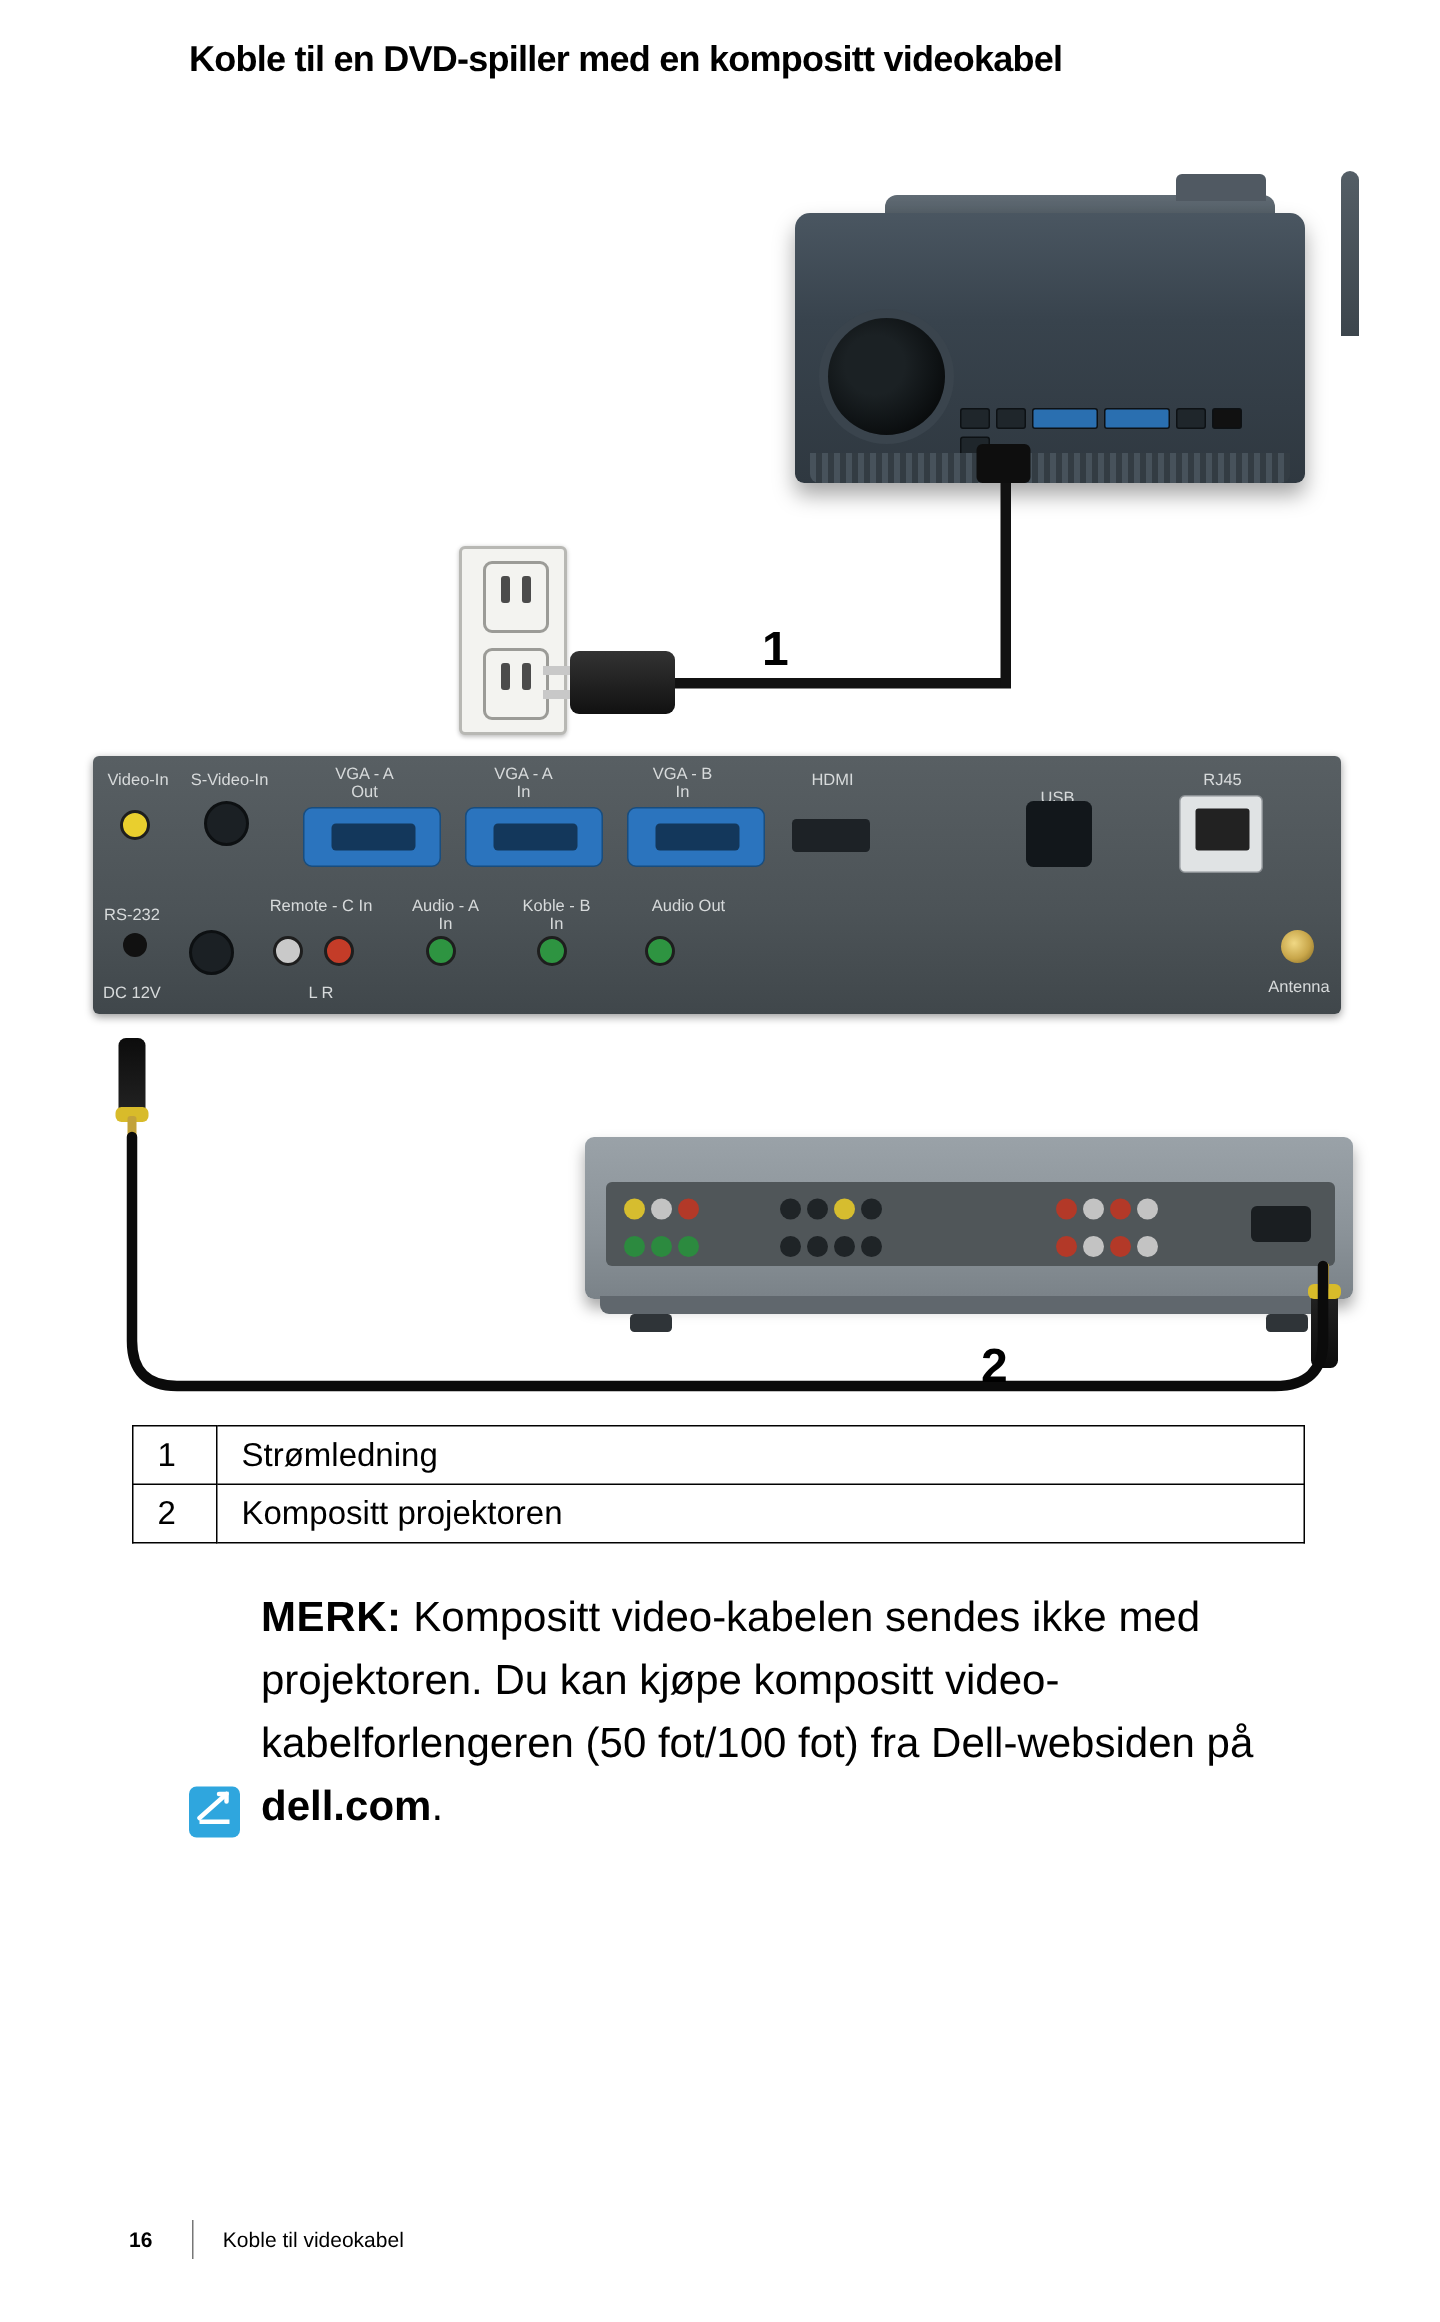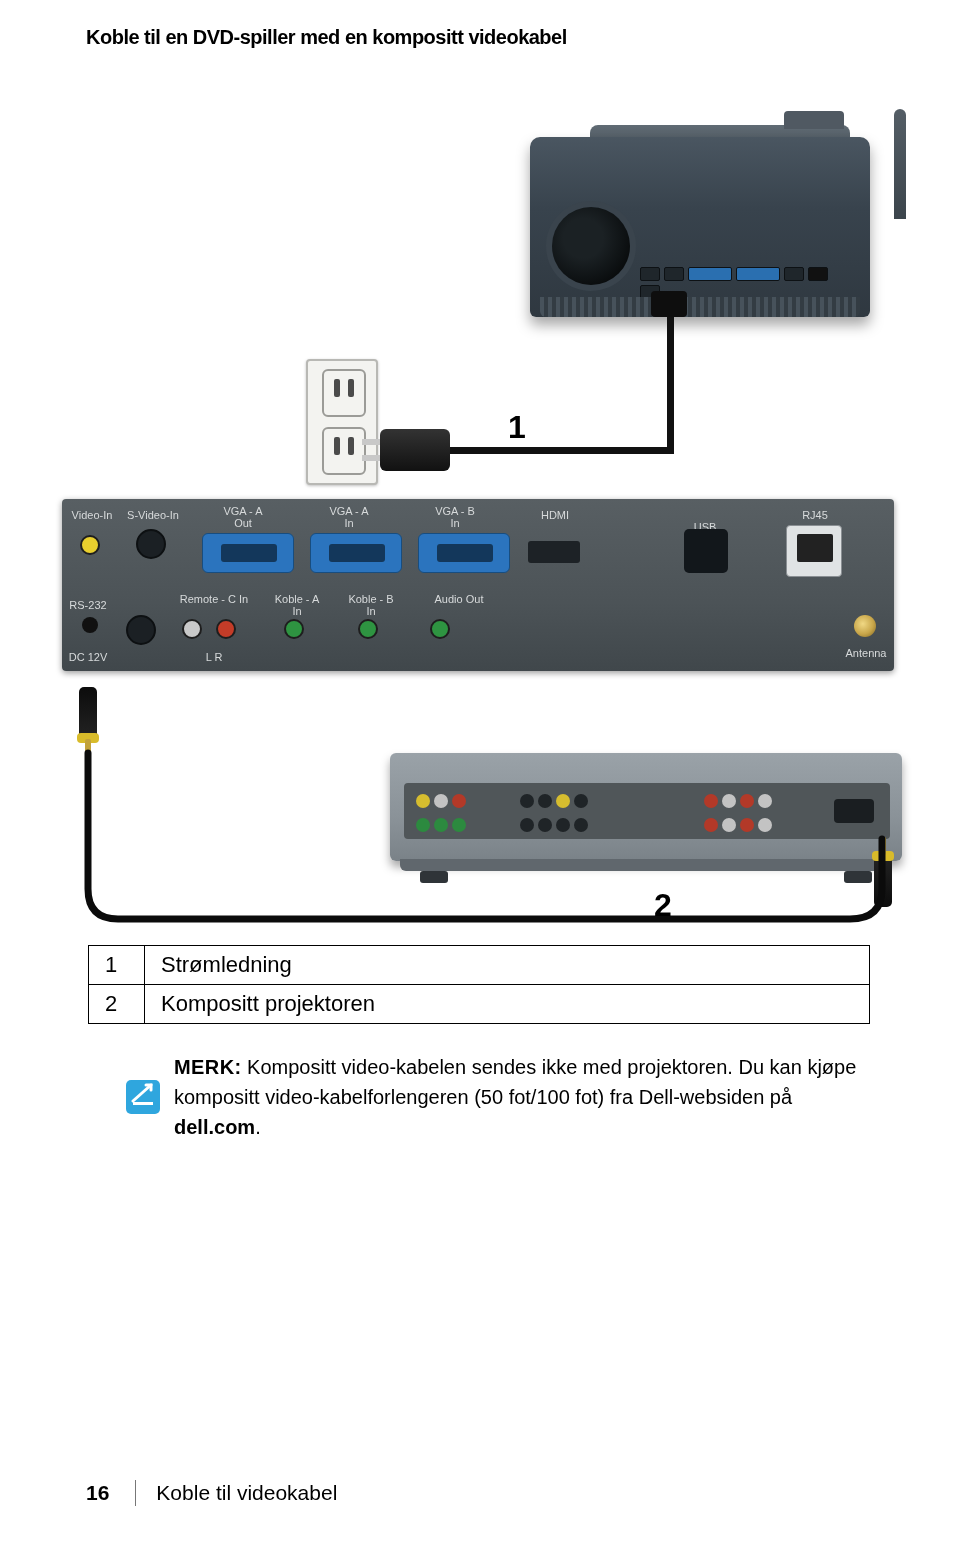--- a/index.html
+++ b/index.html
@@ -5,24 +5,25 @@
   * { box-sizing: border-box; margin: 0; padding: 0; }
   body {
     width: 960px;
     height: 1548px;
     background: #fff;
     font-family: "Helvetica Neue", Arial, sans-serif;
     color: #000;
     position: relative;
   }
   .page-title {
-    font-size: 20px;
+    font-size: 24px;
     font-weight: 700;
     letter-spacing: -0.5px;
     padding: 26px 0 0 86px;
+    margin-left: 40px;
   }
 
   
   .diagram {
     position: relative;
     width: 100%;
     height: 870px;
   }
 
   
@@ -252,40 +253,40 @@
   }
   .legend td {
     border: 1px solid #000;
     padding: 6px 16px;
     vertical-align: middle;
   }
   .legend td.num { width:56px; }
 
   
   .note-row {
-    display:flex; align-items:center;
+    display:flex; align-items:flex-end;
     margin: 28px 86px 0 126px;
-    font-size: 20px;
+    font-size: 28px;
     line-height: 1.5;
   }
   .note-icon {
     flex:0 0 34px; height:34px; margin-right:14px; position:relative;
     background:#2fa6de; border-radius:5px;
   }
   .note-icon::before {
     content:""; position:absolute; left:7px; top:22px; width:20px; height:3px; background:#fff;
   }
   .note-icon svg { position:absolute; left:5px; top:3px; }
   .note-text .merk { font-weight:700; letter-spacing:.4px; }
   .bold { font-weight:700; }
 
   
   .footer {
     position:absolute; left:86px; bottom:42px;
-    font-size:21px;
+    font-size:14px;
     display:flex; align-items:center;
   }
   .footer .pn { font-weight:700; margin-right:26px; }
   .footer .sep {
     width:1px; height:26px; background:#777; margin-right:20px;
   }
 </style>
 </head>
 <body>
 
@@ -328,21 +329,21 @@
     <span class="panel-label" style="left:360px;top:6px;white-space:pre">VGA - B
 In</span>
     <span class="panel-label" style="left:460px;top:10px">HDMI</span>
     <span class="panel-label" style="left:610px;top:22px;white-space:pre">USB
 Remote</span>
     <span class="panel-label" style="left:720px;top:10px">RJ45</span>
     <span class="panel-label" style="left:2px;  top:100px;width:48px">RS-232</span>
     <span class="panel-label" style="left:0px;  top:152px;width:52px">DC 12V</span>
     <span class="panel-label" style="left:110px;top:94px;width:84px">Remote - C In</span>
     <span class="panel-label" style="left:124px;top:152px;width:56px">L    R</span>
-    <span class="panel-label" style="left:202px;top:94px;white-space:pre">Koble - A
+    <span class="panel-label" style="left:202px;top:94px;white-space:pre">Audio - A
 In</span>
     <span class="panel-label" style="left:276px;top:94px;white-space:pre">Koble - B
 In</span>
     <span class="panel-label" style="left:364px;top:94px">Audio Out</span>
     <span class="panel-label" style="left:776px;top:148px;width:56px">Antenna</span>
 
     <div class="port rca y" style="left:18px;  top:36px"></div>
     <div class="port minidin" style="left:74px;  top:30px"></div>
     <div class="port vga" style="left:140px; top:34px"></div>
     <div class="port vga" style="left:248px; top:34px"></div>

